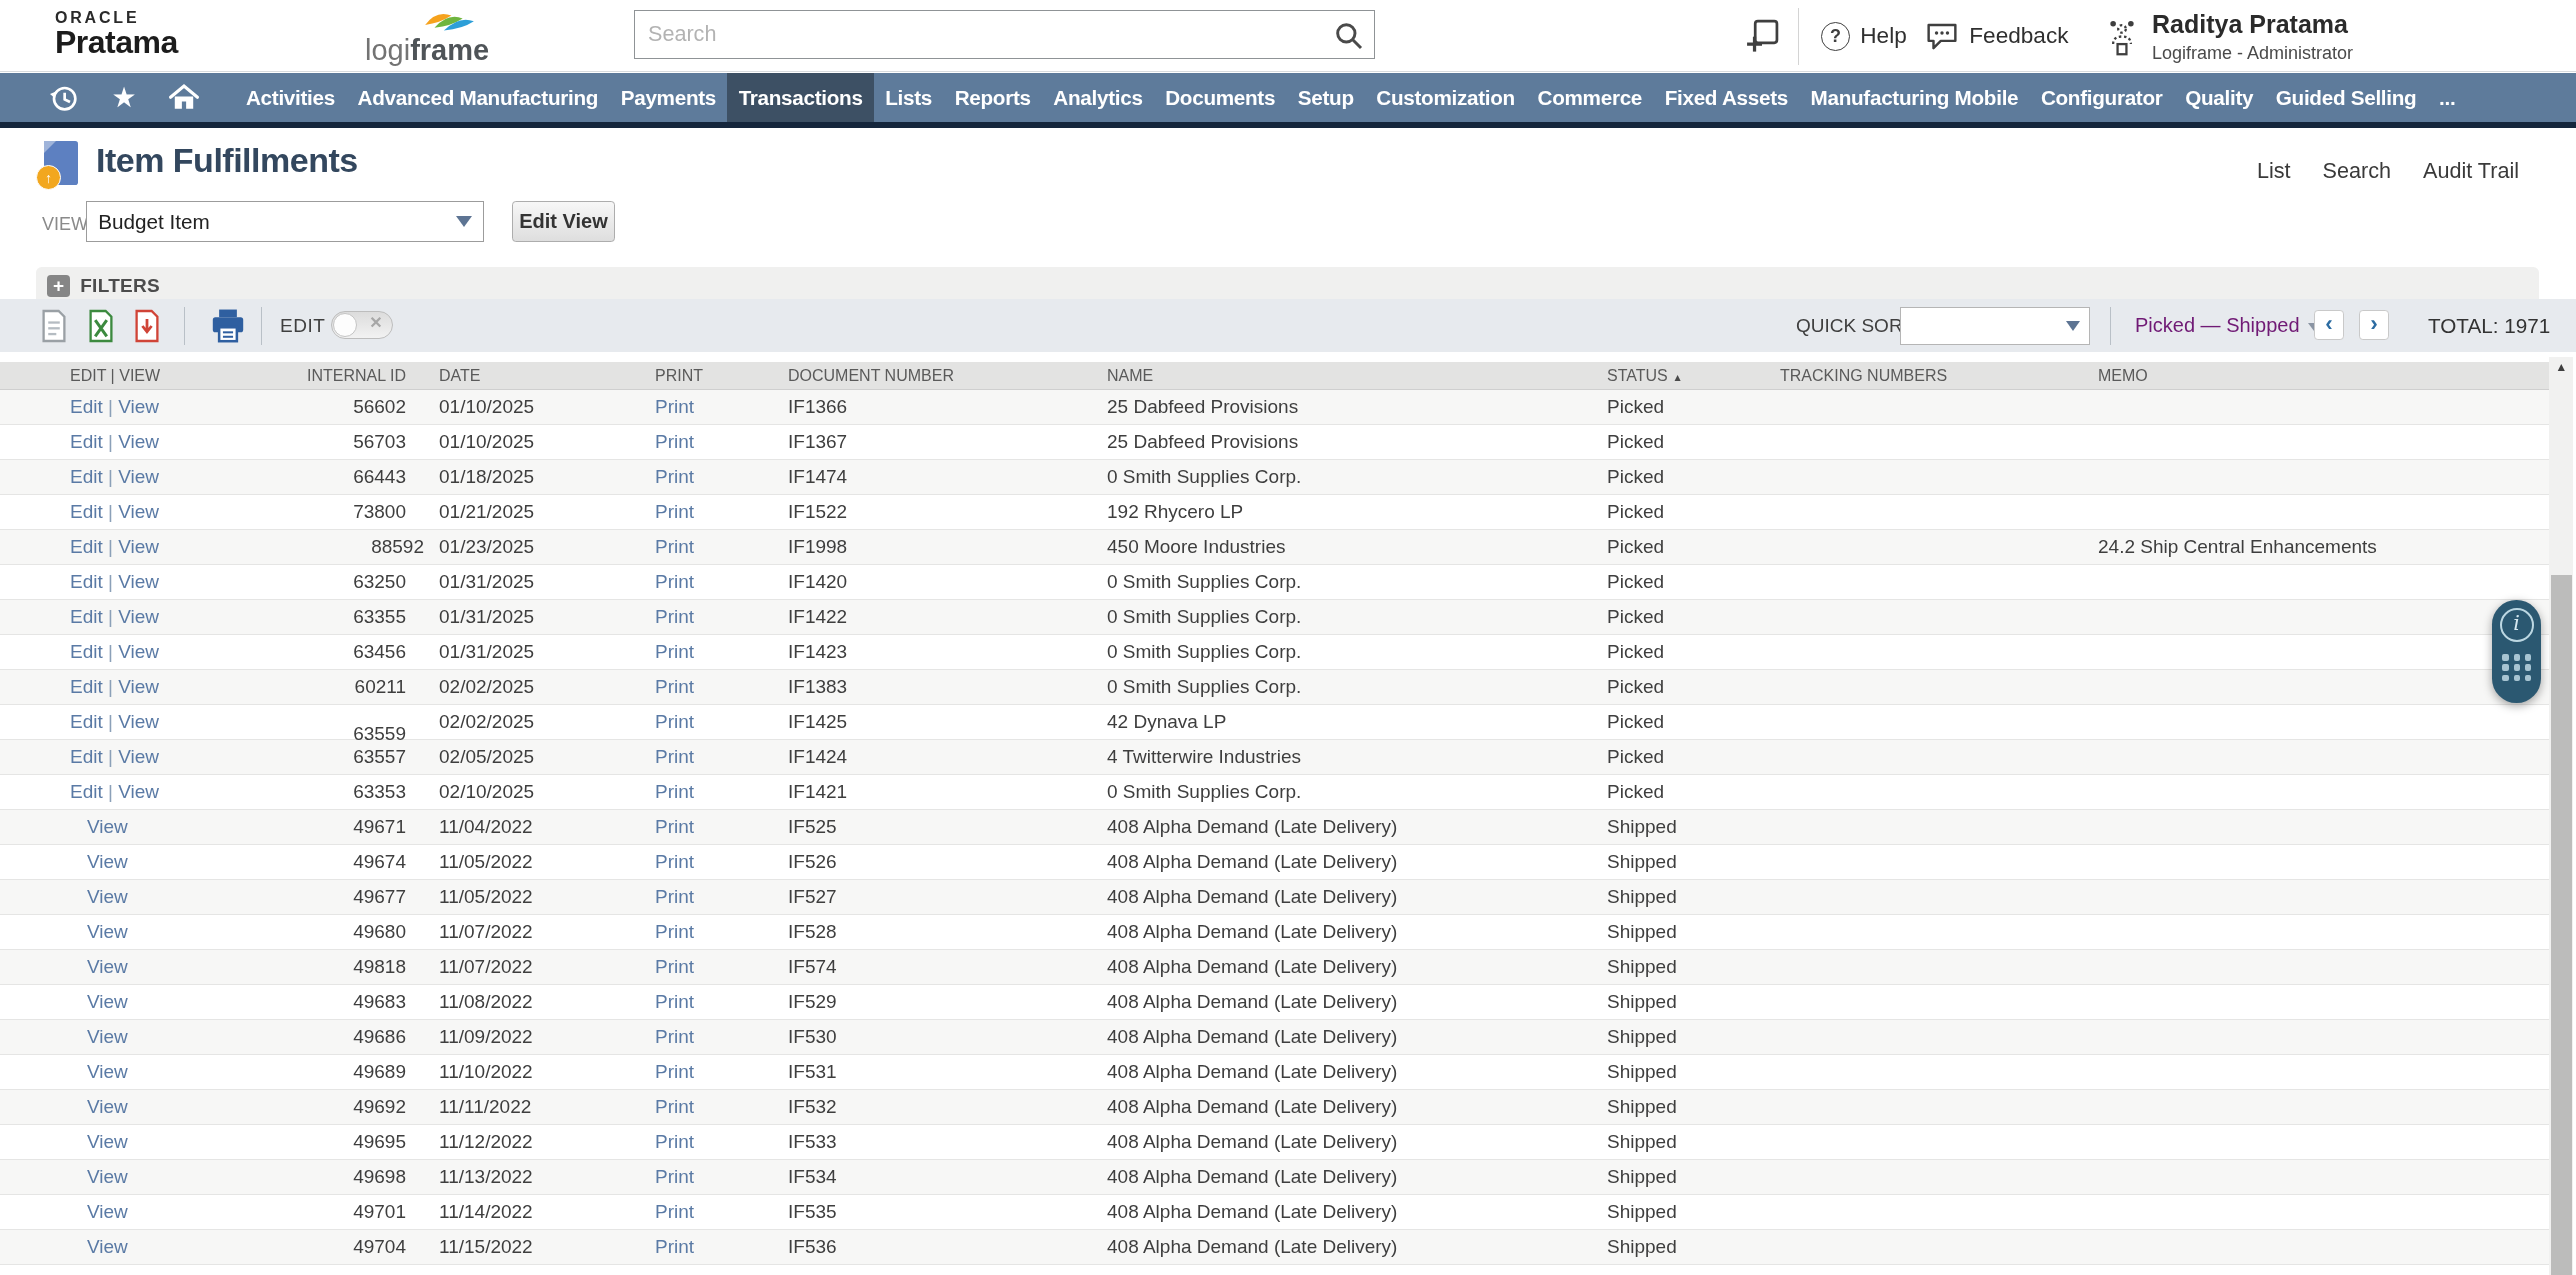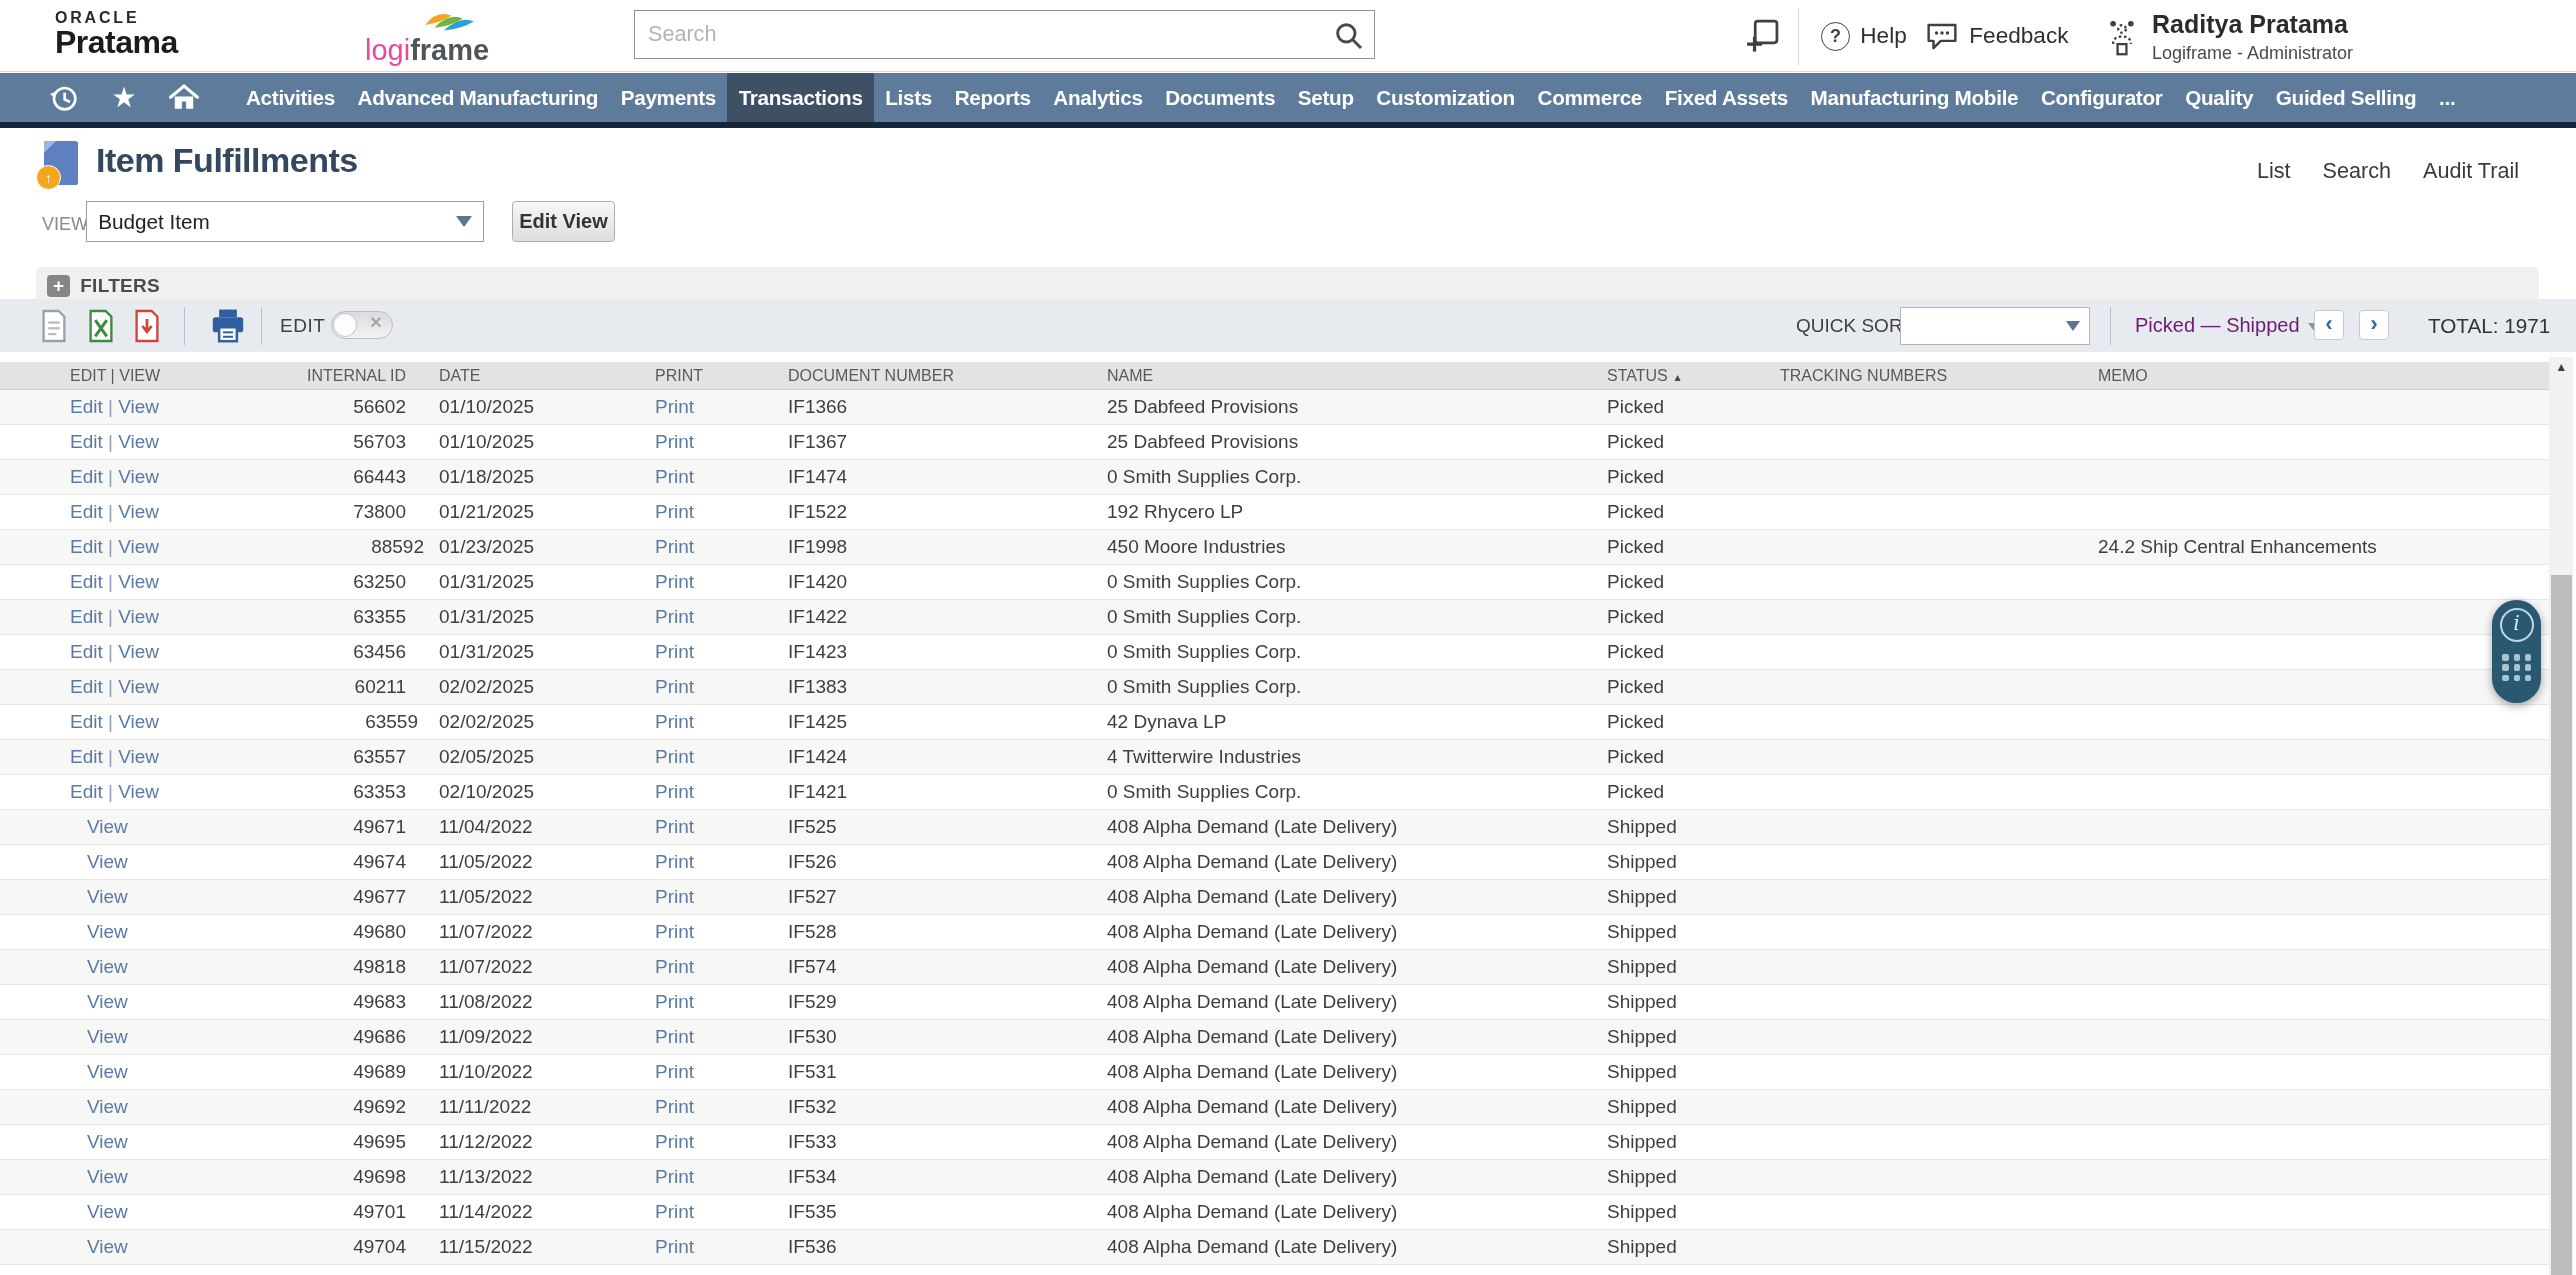--- a/index.html
+++ b/index.html
@@ -8,21 +8,21 @@
   #app{position:relative;width:2576px;height:1275px;background:#fff;}
 
   
   .topbar{position:absolute;top:0;left:0;width:2576px;height:72px;background:#fff;border-bottom:0.9px solid #d8dbde;box-sizing:border-box;}
   .brand{position:absolute;left:55px;top:8.5px;cursor:pointer;}
   .brand-oracle{font-size:16px;font-weight:bold;letter-spacing:2.8px;color:#2a2a2a;}
   .brand-netsuite{font-size:32px;font-weight:600;letter-spacing:-0.5px;color:#1c1c1c;margin-top:-2.8px;}
   .partner{position:absolute;left:365px;top:9.4px;width:188px;height:56px;}
   .partner-leaf{position:absolute;left:58px;top:-0.9px;}
   .partner-text{position:absolute;left:0;top:24.4px;font-size:29px;white-space:nowrap;}
-  .p-light{color:#ec4899;}
+  .p-light{color:#737373;}
   .p-bold{color:#4f5458;font-weight:bold;}
 
   .search-box{position:absolute;left:634px;top:10.3px;width:741px;height:49px;border:1.9px solid #8f9396;background:#fff;box-sizing:border-box;}
   .search-box input{border:none;outline:none;width:658px;height:43px;font-size:21.6px;color:#333;padding-left:13px;font-family:inherit;background:transparent;}
   .search-box input::placeholder{color:#b3b3b3;}
   .search-icon{position:absolute;right:9.4px;top:8.5px;}
 
   .tr-item{position:absolute;display:flex;align-items:center;gap:10.3px;height:72px;top:0;}
   .tr-label{font-size:22.6px;color:#2f2f2f;text-align:right;}
   .tr-divider{position:absolute;left:1798px;top:7.5px;width:0.9px;height:57px;background:#d4d4d4;}
@@ -388,21 +388,21 @@
         <span class="cell" style="left: 439px; width: 169px;">02/02/2025</span>
         <span class="cell" style="left: 655px; width: 103px;"><span class="link">Print</span></span>
         <span class="cell" style="left: 788px; width: 273px;">IF1383</span>
         <span class="cell" style="left: 1107px; width: 479px;">0 Smith Supplies Corp.</span>
         <span class="cell" style="left: 1607px; width: 155px;">Picked</span>
         <span class="cell" style="left: 1780px; width: 291px;"></span>
         <span class="cell" style="left: 2098px; width: 442px;"></span>
       </div>
       <div class="trow">
         <span class="cell" style="left: 70px; width: 188px;"><span class="link">Edit</span><span class="sep"> | </span><span class="link">View</span></span>
-        <span class="cell right" style="left: 238px; width: 180px;">63559</span>
+        <span class="cell right" style="left: 226px; width: 180px; margin-top: 12px;">63559</span>
         <span class="cell" style="left: 439px; width: 169px;">02/02/2025</span>
         <span class="cell" style="left: 655px; width: 103px;"><span class="link">Print</span></span>
         <span class="cell" style="left: 788px; width: 273px;">IF1425</span>
         <span class="cell" style="left: 1107px; width: 479px;">42 Dynava LP</span>
         <span class="cell" style="left: 1607px; width: 155px;">Picked</span>
         <span class="cell" style="left: 1780px; width: 291px;"></span>
         <span class="cell" style="left: 2098px; width: 442px;"></span>
       </div>
       <div class="trow odd">
         <span class="cell" style="left: 70px; width: 188px;"><span class="link">Edit</span><span class="sep"> | </span><span class="link">View</span></span>

